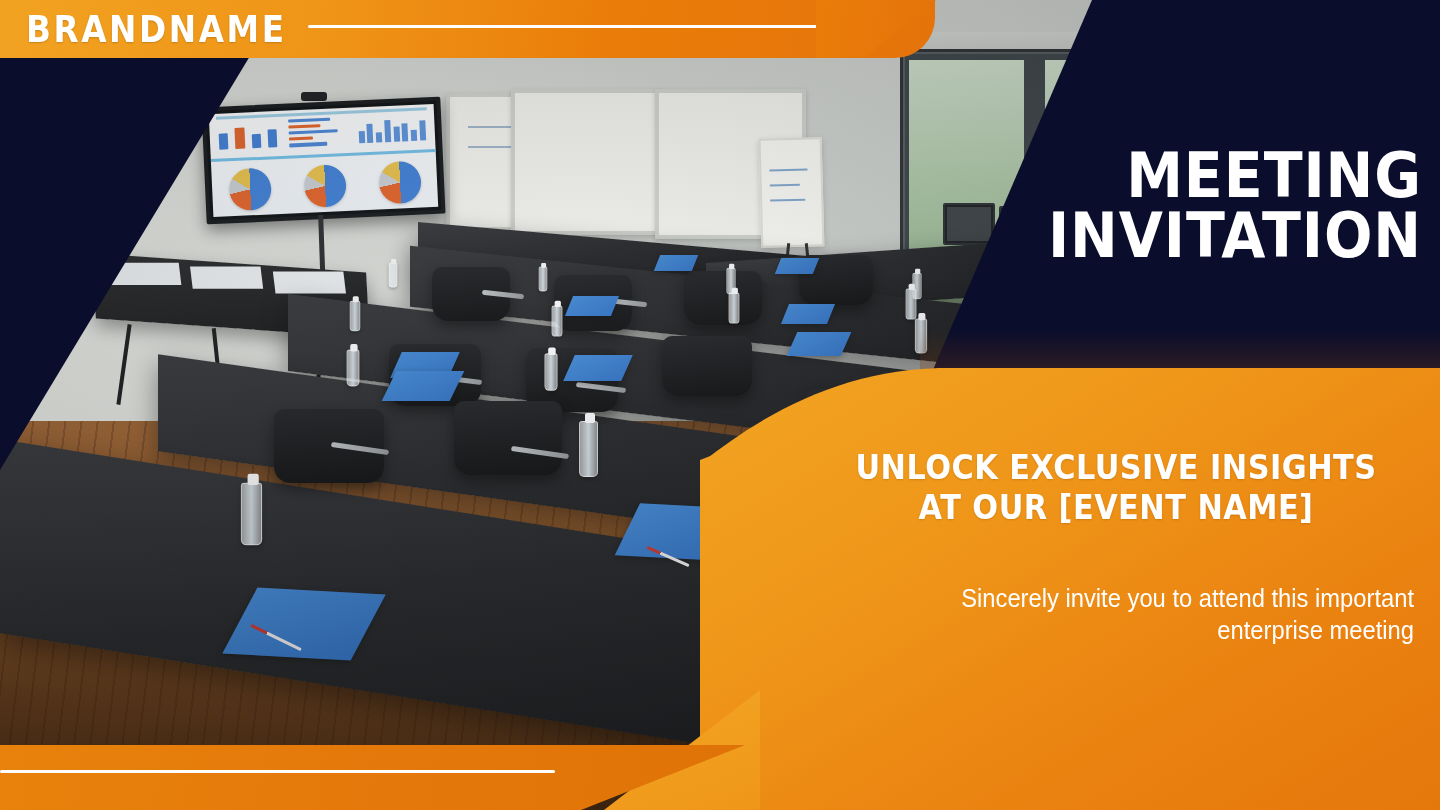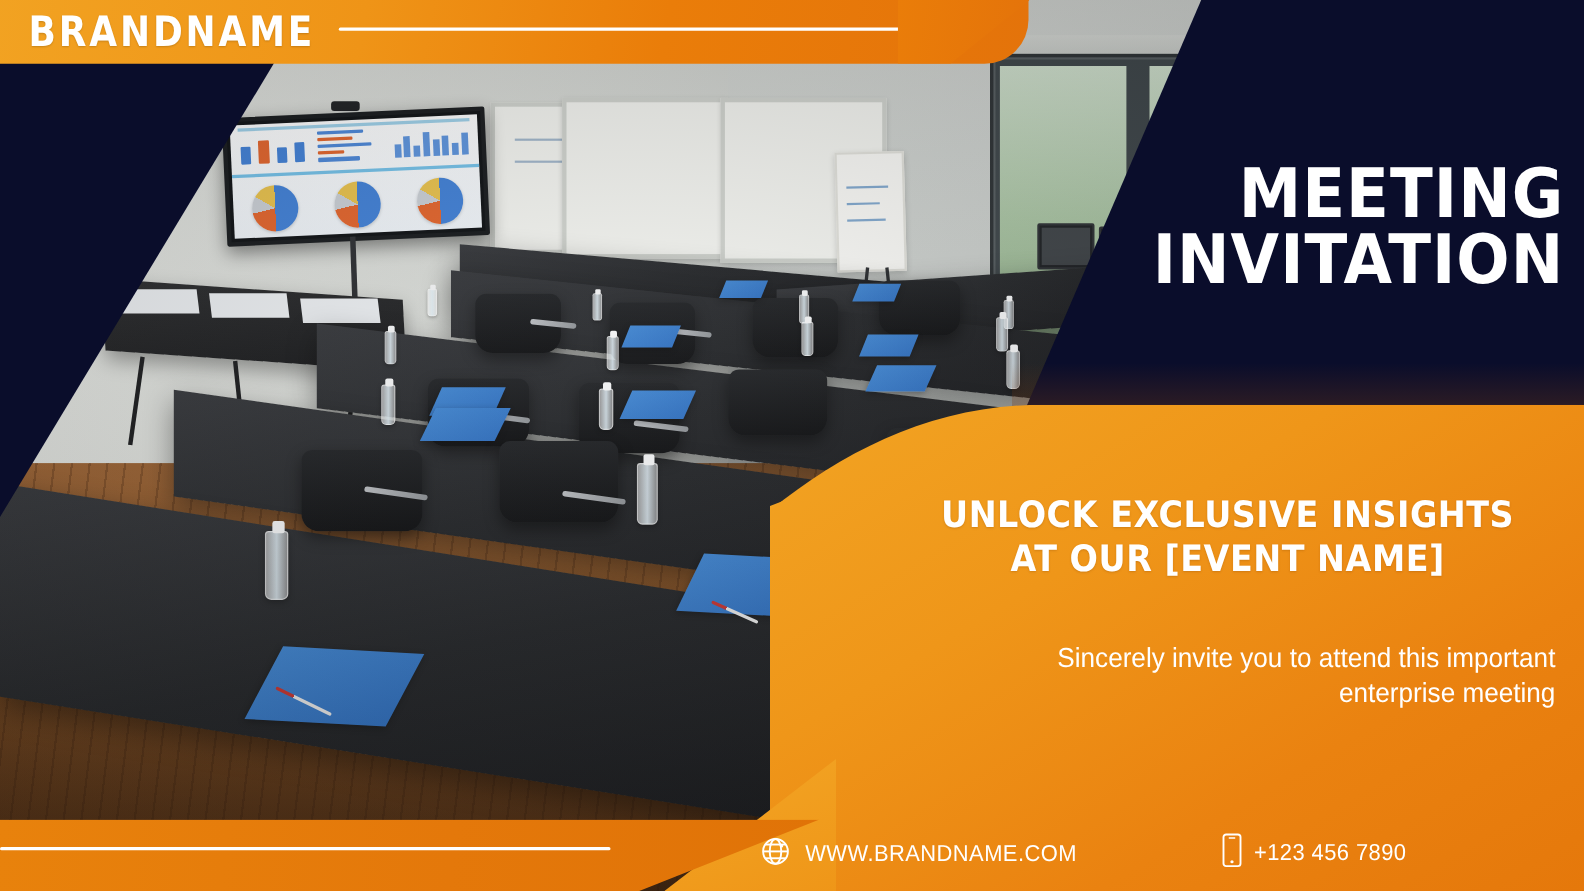--- a/index.html
+++ b/index.html
@@ -523,38 +523,15 @@
   <div class="subtext">
     <span>Sincerely invite you to attend this important</span><br>
     <span>enterprise meeting</span>
   </div>
 
   <div class="corner-sliver"></div>
   <div class="footer-bar">
     <div class="footer-line"></div>
   </div>
 
-  <div class="contact">
-    <span class="ico">
-      <svg width="30" height="30" viewBox="0 0 24 24" fill="none" stroke="#ffffff" stroke-width="1.4">
-        <circle cx="12" cy="12" r="9"></circle>
-        <ellipse cx="12" cy="12" rx="4.2" ry="9"></ellipse>
-        <line x1="3" y1="12" x2="21" y2="12"></line>
-        <line x1="4.6" y1="7" x2="19.4" y2="7"></line>
-        <line x1="4.6" y1="17" x2="19.4" y2="17"></line>
-        <circle cx="16.5" cy="8" r="1.1" fill="#ffffff" stroke="none"></circle>
-      </svg>
-    </span>
-    <span class="contact-text">WWW.BRANDNAME.COM</span>
-  </div>
-
-  <div class="contact2">
-    <span class="ico">
-      <svg width="20" height="32" viewBox="0 0 14 24" fill="none" stroke="#ffffff" stroke-width="1.3">
-        <rect x="1.2" y="1.2" width="11.6" height="21.6" rx="1.8"></rect>
-        <line x1="4.8" y1="3.6" x2="9.2" y2="3.6" stroke-width="1"></line>
-        <circle cx="7" cy="19.8" r="1.1" fill="#ffffff" stroke="none"></circle>
-      </svg>
-    </span>
-    <span class="contact-text">+123 456 7890</span>
-  </div>
+
 
 </div>
 
 </body></html>

